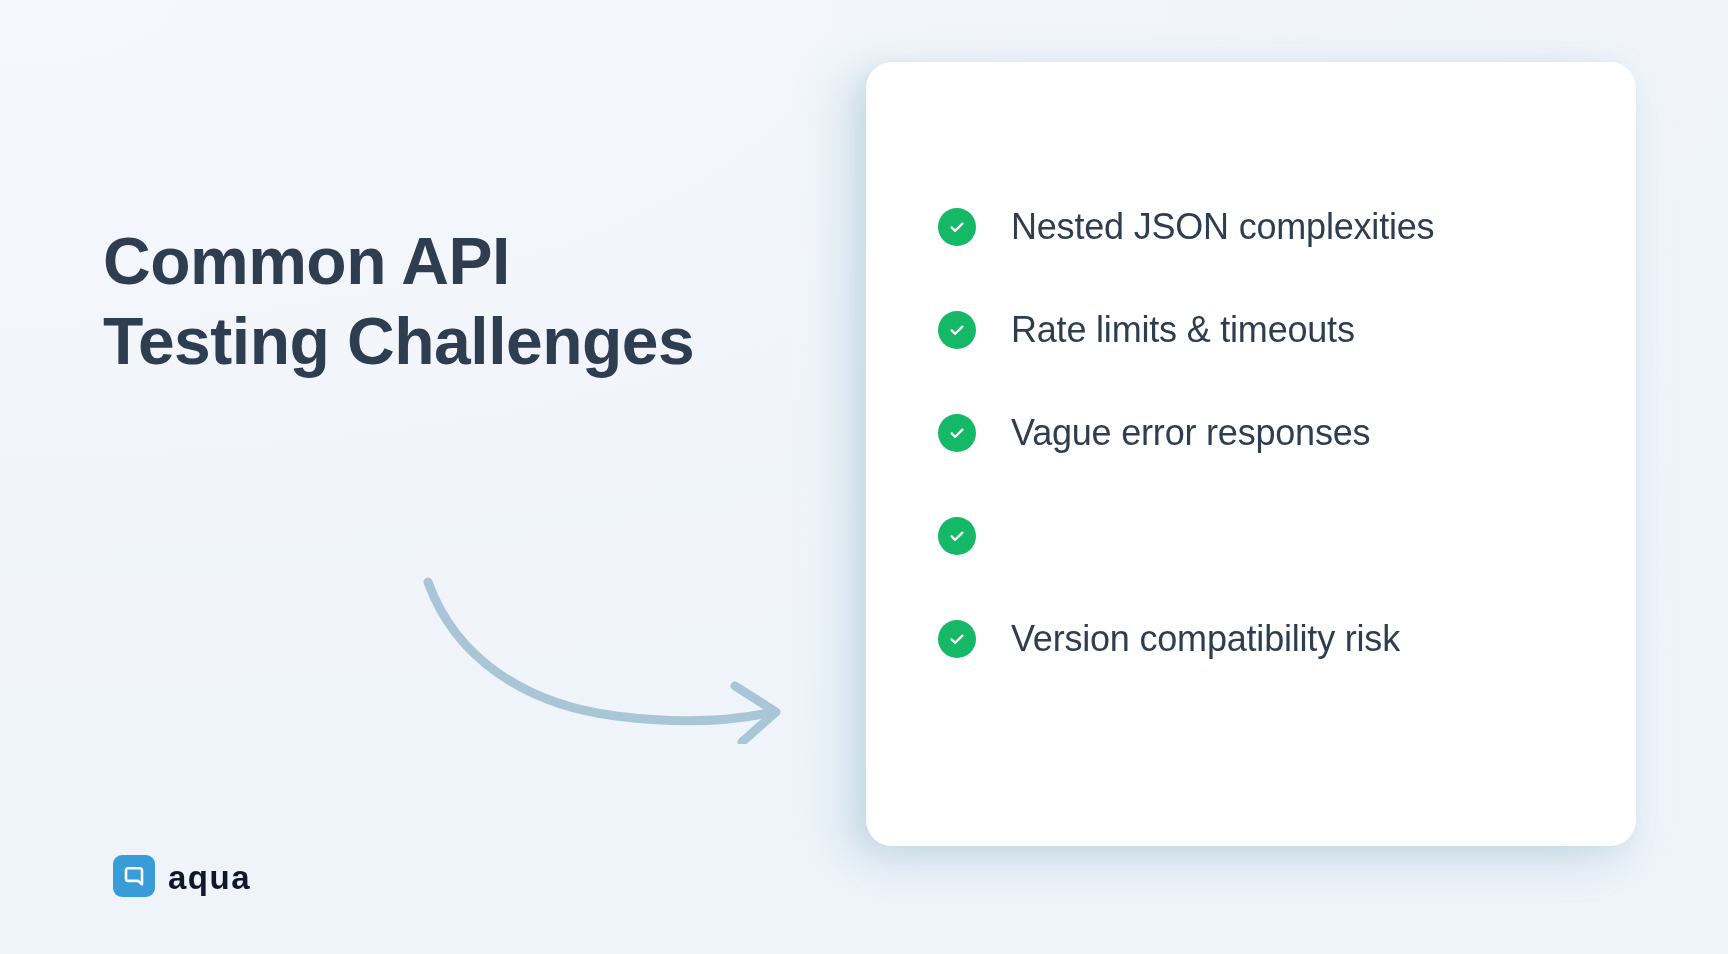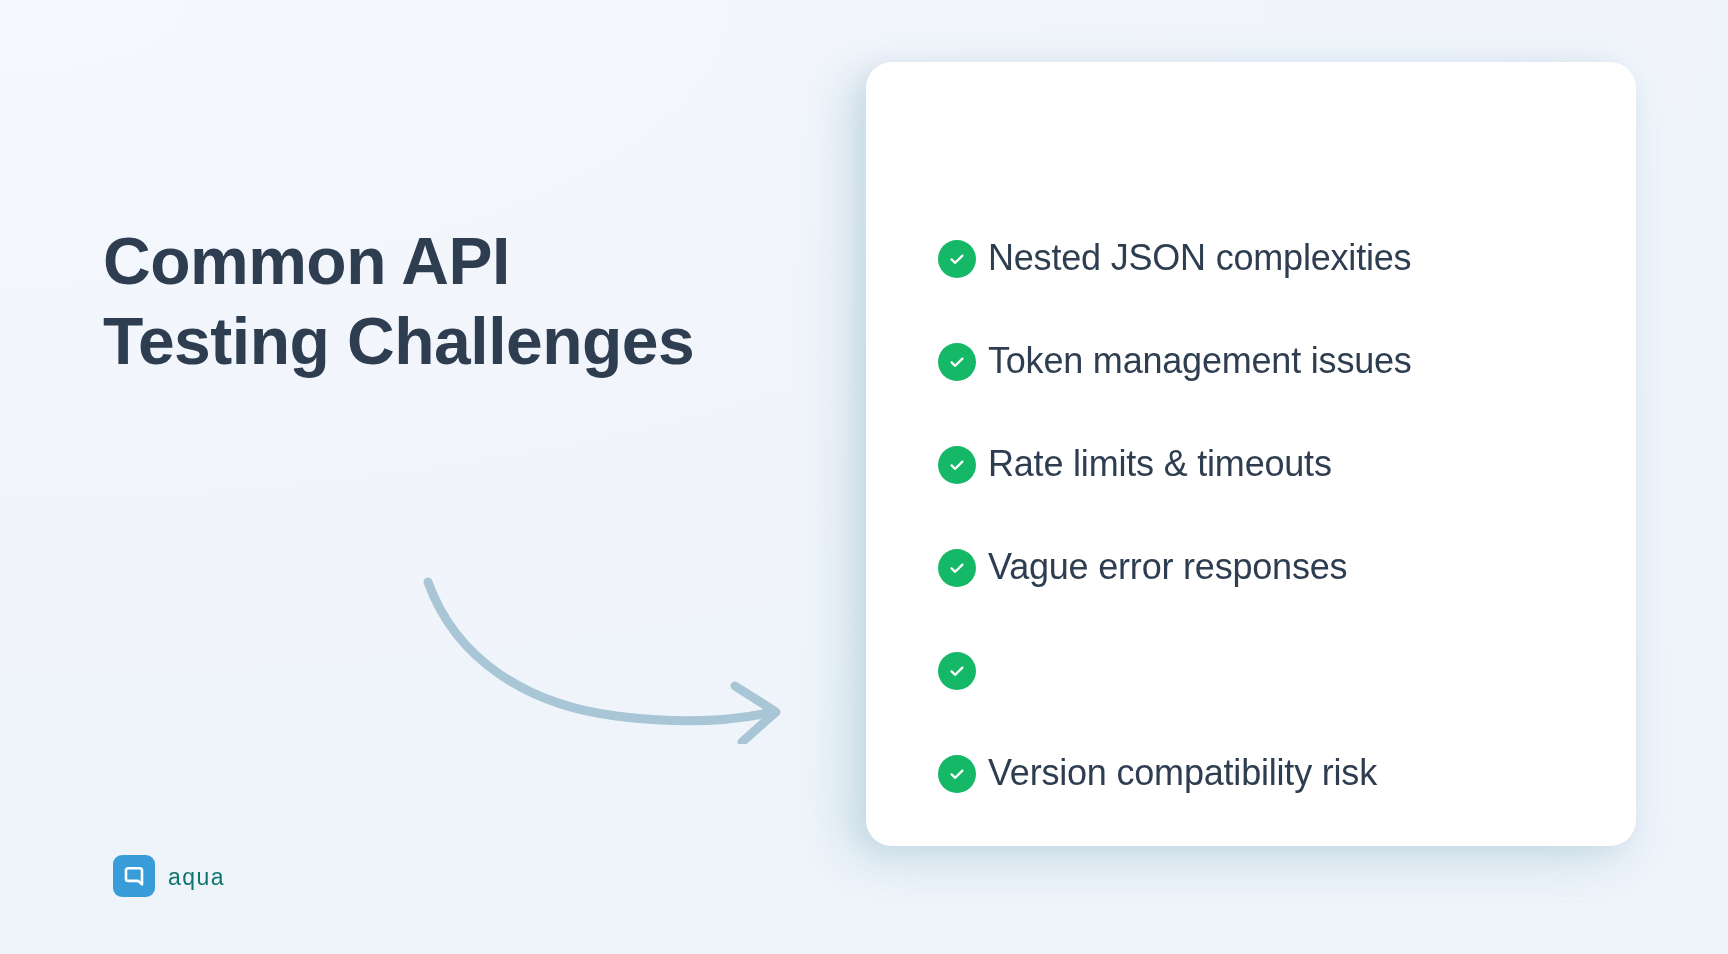--- a/index.html
+++ b/index.html
@@ -67,25 +67,25 @@
   #logo-mark {
     width:42px; height:42px;
     border-radius:9px;
     background:#389cd8;
     display:flex;
     align-items:center;
     justify-content:center;
     flex:0 0 auto;
   }
   #logo-wordmark {
-    font-size:23px;
+    font-size:33px;
     line-height:1;
-    font-weight:400;
+    font-weight:700;
     letter-spacing:1.5px;
-    color:#0f766e;
+    color:#0f172a;
     position:relative;
     top:1px;
   }
 
   
   #challenges-card {
     position:absolute;
     left:866px;
     top:62px;
     width:770px;
@@ -101,22 +101,22 @@
   #challenges-list {
     position:absolute;
     left:72px;
     top:113px;
     right:40px;
     list-style:none;
   }
 
   .challenge-item {
     display:flex;
-    align-items:flex-end;
-    gap:12px;
+    align-items:center;
+    gap:35px;
     height:103px;
   }
 
   .check-badge {
     width:38px; height:38px;
     border-radius:50%;
     background:#14b866;
     display:flex;
     align-items:center;
     justify-content:center;
@@ -163,28 +163,20 @@
 
     <li class="challenge-item">
       <span class="check-badge">
         <svg width="20" height="20" viewBox="0 0 20 20" fill="none" xmlns="http://www.w3.org/2000/svg">
           <path d="M4.6 10.4 L8.2 13.8 L15.4 6.6" stroke="#ffffff" stroke-width="2.3" stroke-linecap="round" stroke-linejoin="round"></path>
         </svg>
       </span>
       <span class="challenge-label">Nested JSON complexities</span>
     </li>
 
-    <li class="challenge-item">
-      <span class="check-badge">
-        <svg width="20" height="20" viewBox="0 0 20 20" fill="none" xmlns="http://www.w3.org/2000/svg">
-          <path d="M4.6 10.4 L8.2 13.8 L15.4 6.6" stroke="#ffffff" stroke-width="2.3" stroke-linecap="round" stroke-linejoin="round"></path>
-        </svg>
-      </span>
-      <span class="challenge-label">Token management issues</span>
-    </li>
 
     <li class="challenge-item">
       <span class="check-badge">
         <svg width="20" height="20" viewBox="0 0 20 20" fill="none" xmlns="http://www.w3.org/2000/svg">
           <path d="M4.6 10.4 L8.2 13.8 L15.4 6.6" stroke="#ffffff" stroke-width="2.3" stroke-linecap="round" stroke-linejoin="round"></path>
         </svg>
       </span>
       <span class="challenge-label">Rate limits &amp; timeouts</span>
     </li>
 

